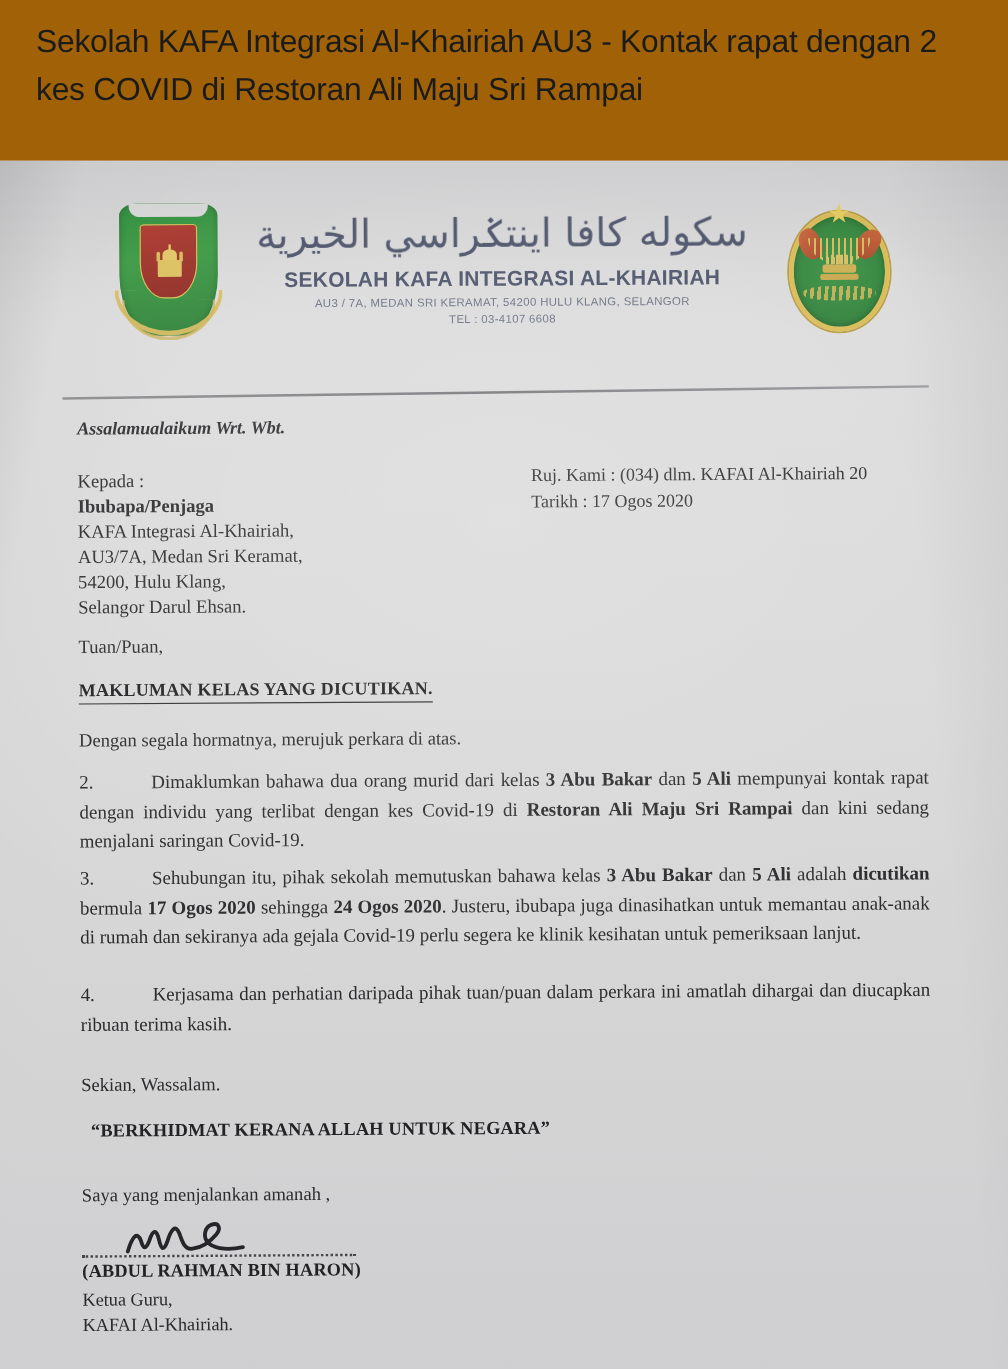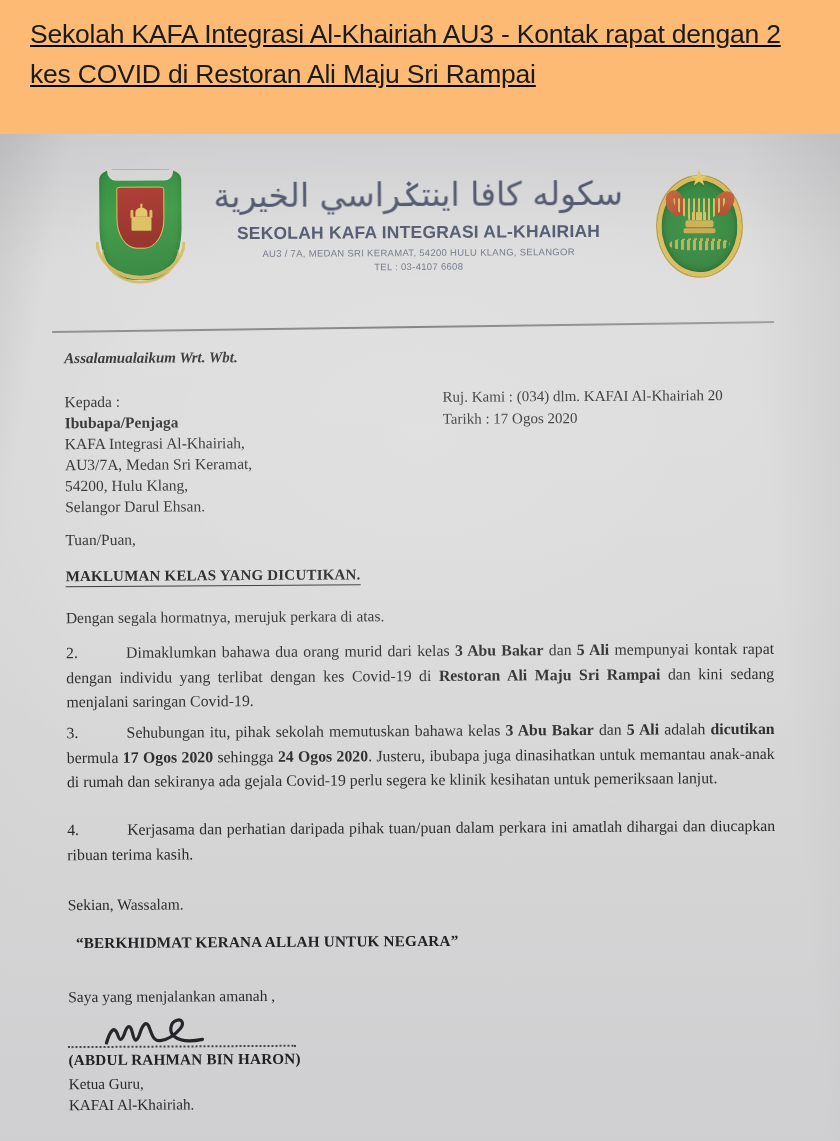--- a/index.html
+++ b/index.html
@@ -10,25 +10,24 @@
   body {
     width: 840px;
     height: 1141px;
     font-family: "Liberation Sans", sans-serif;
     overflow: hidden;
     position: relative;
   }
 
   
   .caption {
-    background: #fdba74;
+    background: #a16207;
     padding: 14px 30px 10px 30px;
     height: 134px;
     box-sizing: border-box;
-    text-decoration: underline;
   }
   .caption-text {
     font-family: "Liberation Sans", sans-serif;
     font-size: 26.5px;
     line-height: 40px;
     color: #1b1b1b;
     letter-spacing: -0.2px;
     font-weight: 400;
   }
 

